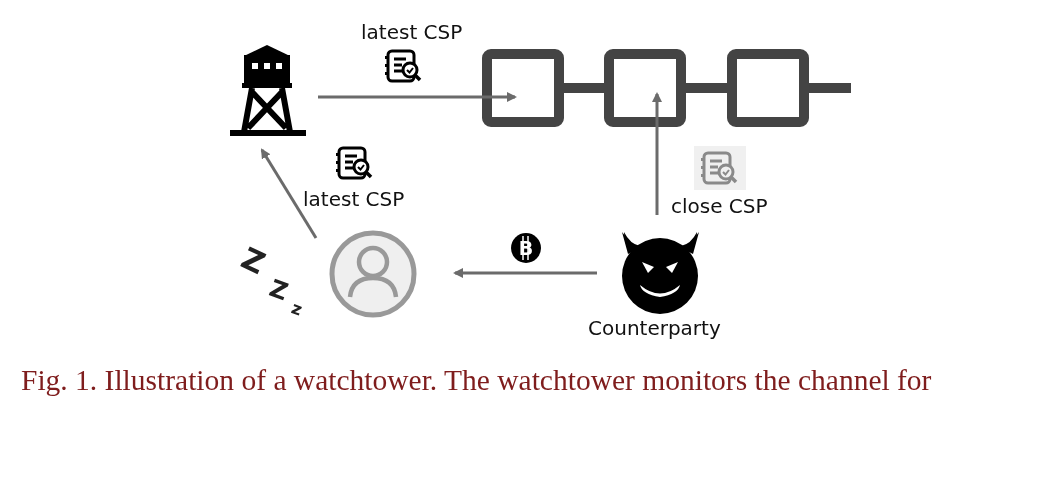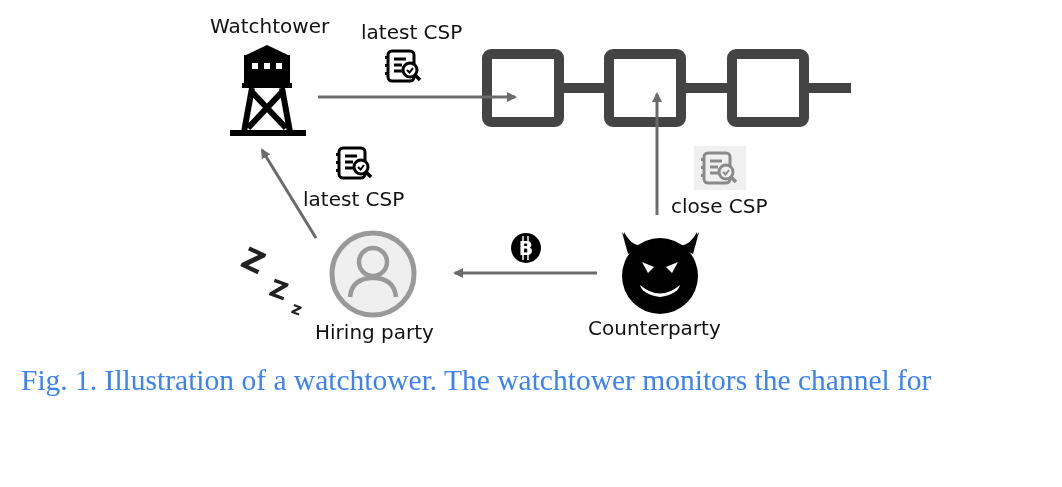--- a/index.html
+++ b/index.html
@@ -13,21 +13,21 @@
       white-space: nowrap;
       line-height: 1;
     }
     .caption {
       position: absolute;
       left: 21px; top: 362px;
       width: 1022px;
       font-family: "Liberation Serif", serif;
       font-size: 29.5px;
       line-height: 36px;
-      color: #3b82f6;
+      color: #7f1d1d;
       text-align: justify;
     }
     .caption .line { display: block; white-space: nowrap; }
   </style>
 </head>
 <body>
 
 <div class="diagram">
   <svg width="1062" height="350" viewBox="0 0 1062 350">
     <defs>
@@ -125,23 +125,21 @@
       <path d="M697,232 Q697,248 685,254 L681,246 Q691,244 697,232 Z" fill="#000"></path>
       <path d="M622,232 L636,250 L628,254 Z" fill="#000"></path>
       <path d="M699,232 L685,250 L693,254 Z" fill="#000"></path>
       <circle cx="660" cy="276" r="38" fill="#000"></circle>
       <path d="M642,262 L654,267 L648,273 Z" fill="#fff"></path>
       <path d="M678,262 L666,267 L672,273 Z" fill="#fff"></path>
       <path d="M640,285 Q660,302 680,285 Q678,294 660,297 Q642,294 640,285 Z" fill="#fff"></path>
     </g>
   </svg>
 
-  <span class="lbl" style="left:210px; top:16px;">Watchtower</span>
   <span class="lbl" style="left:361px; top:22px;">latest CSP</span>
   <span class="lbl" style="left:303px; top:189px;">latest CSP</span>
   <span class="lbl" style="left:671px; top:196px;">close CSP</span>
-  <span class="lbl" style="left:315px; top:322px;">Hiring party</span>
   <span class="lbl" style="left:588px; top:318px;">Counterparty</span>
 </div>
 
 <div class="caption">
   <span class="line">Fig. 1.  Illustration of a watchtower. The watchtower monitors the channel for</span>
 </div>
 
 </body></html>

